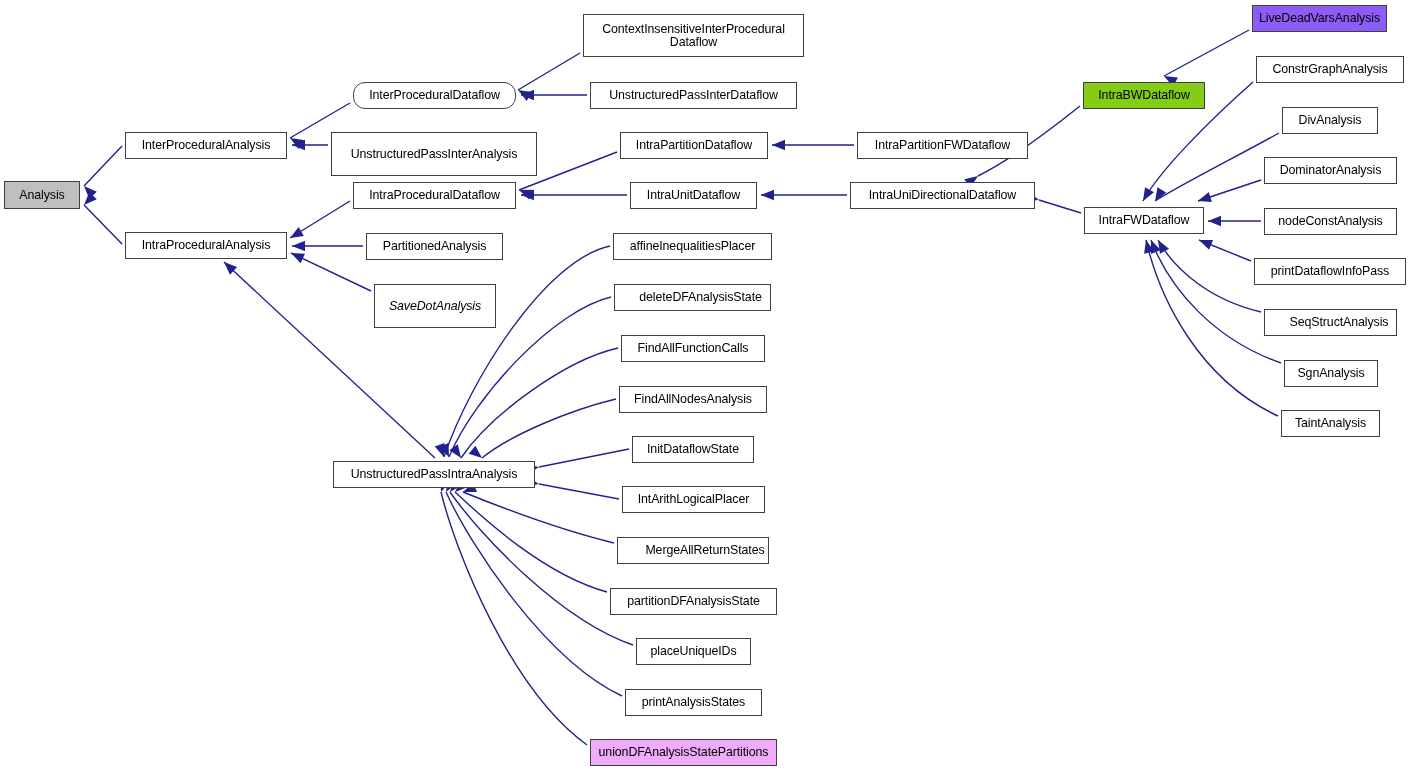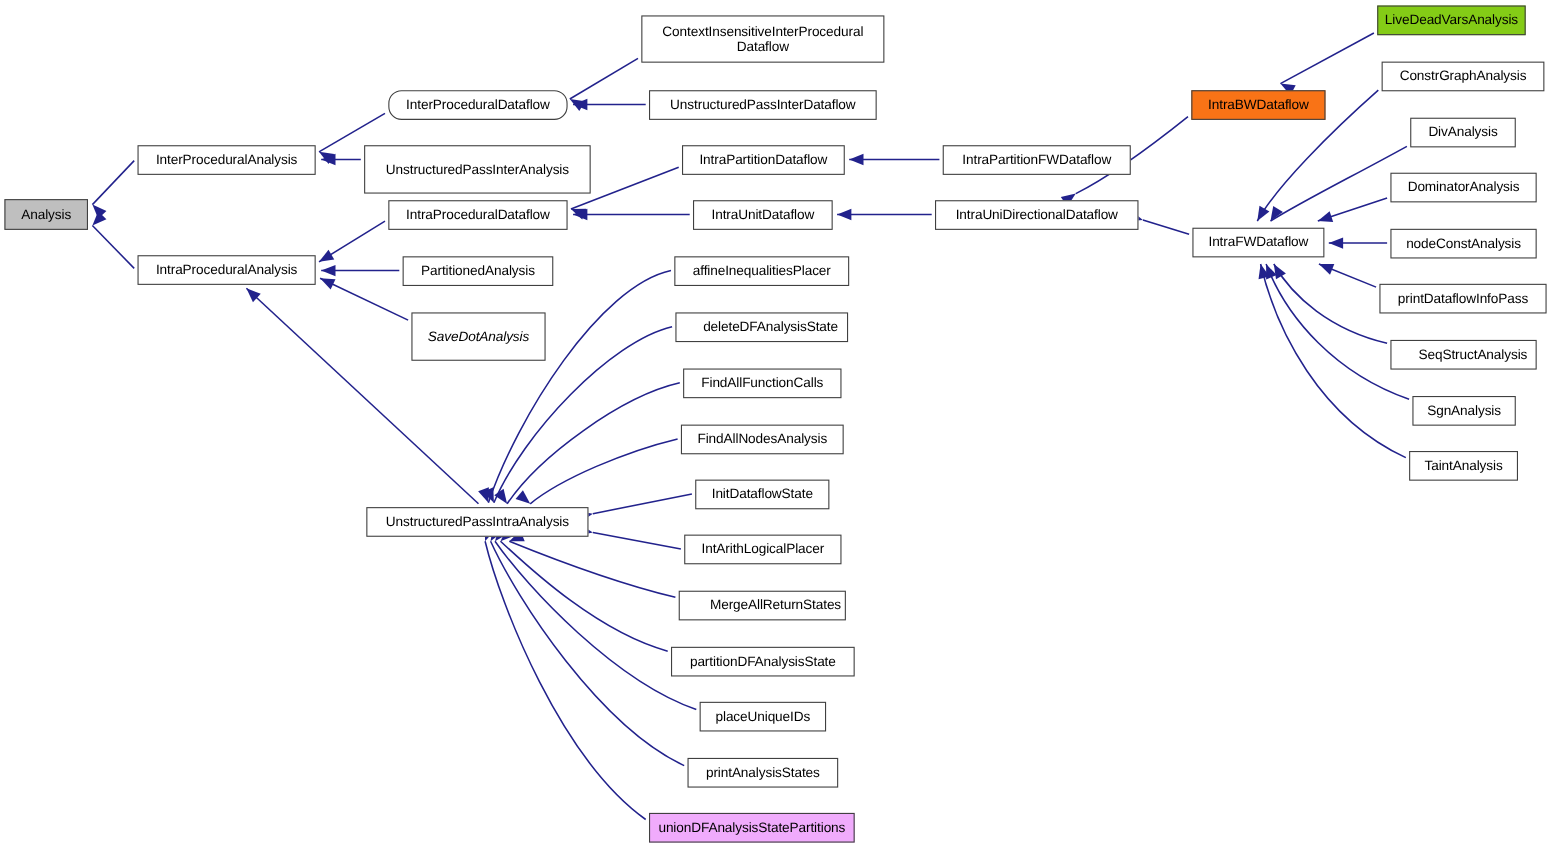--- a/index.html
+++ b/index.html
@@ -144,23 +144,23 @@
       <div class="node" style="left: 619px; top: 386px; width: 148px; height: 27px; border-color: rgb(64, 64, 64); background: rgb(255, 255, 255); color: rgb(0, 0, 0);">FindAllNodesAnalysis</div>
       <div class="node" style="left: 632px; top: 436px; width: 122px; height: 27px; border-color: rgb(64, 64, 64); background: rgb(255, 255, 255); color: rgb(0, 0, 0);">InitDataflowState</div>
       <div class="node" style="left: 622px; top: 486px; width: 143px; height: 27px; border-color: rgb(64, 64, 64); background: rgb(255, 255, 255); color: rgb(0, 0, 0);">IntArithLogicalPlacer</div>
       <div class="node" style="left: 617px; top: 537px; width: 152px; height: 27px; border-color: rgb(64, 64, 64); background: rgb(255, 255, 255); color: rgb(0, 0, 0); padding-left: 24px;">MergeAllReturnStates</div>
       <div class="node" style="left: 610px; top: 588px; width: 167px; height: 27px; border-color: rgb(64, 64, 64); background: rgb(255, 255, 255); color: rgb(0, 0, 0);">partitionDFAnalysisState</div>
       <div class="node" style="left: 636px; top: 638px; width: 115px; height: 27px; border-color: rgb(64, 64, 64); background: rgb(255, 255, 255); color: rgb(0, 0, 0);">placeUniqueIDs</div>
       <div class="node" style="left: 625px; top: 689px; width: 137px; height: 27px; border-color: rgb(64, 64, 64); background: rgb(255, 255, 255); color: rgb(0, 0, 0);">printAnalysisStates</div>
       <div class="node" style="left: 590px; top: 739px; width: 187px; height: 27px; border-color: rgb(64, 64, 64); background: #f0abfc; color: rgb(0, 0, 0);">unionDFAnalysisStatePartitions</div>
       <div class="node" style="left: 857px; top: 132px; width: 171px; height: 27px; border-color: rgb(64, 64, 64); background: rgb(255, 255, 255); color: rgb(0, 0, 0);">IntraPartitionFWDataflow</div>
       <div class="node" style="left: 850px; top: 182px; width: 185px; height: 27px; border-color: rgb(64, 64, 64); background: rgb(255, 255, 255); color: rgb(0, 0, 0);">IntraUniDirectionalDataflow</div>
-      <div class="node" style="left: 1083px; top: 82px; width: 122px; height: 27px; border-color: rgb(64, 64, 64); background: #f97316; color: rgb(0, 0, 0);">IntraBWDataflow</div>
+      <div class="node" style="left: 1083px; top: 82px; width: 122px; height: 27px; border-color: rgb(64, 64, 64); background: #84cc16; color: rgb(0, 0, 0);">IntraBWDataflow</div>
       <div class="node" style="left: 1084px; top: 207px; width: 120px; height: 27px; border-color: rgb(64, 64, 64); background: rgb(255, 255, 255); color: rgb(0, 0, 0);">IntraFWDataflow</div>
-      <div class="node" style="left: 1252px; top: 5px; width: 135px; height: 27px; border-color: rgb(64, 64, 64); background: #84cc16; color: rgb(0, 0, 0);">LiveDeadVarsAnalysis</div>
+      <div class="node" style="left: 1252px; top: 5px; width: 135px; height: 27px; border-color: rgb(64, 64, 64); background: #8b5cf6; color: rgb(0, 0, 0);">LiveDeadVarsAnalysis</div>
       <div class="node" style="left: 1256px; top: 56px; width: 148px; height: 27px; border-color: rgb(64, 64, 64); background: rgb(255, 255, 255); color: rgb(0, 0, 0);">ConstrGraphAnalysis</div>
       <div class="node" style="left: 1282px; top: 107px; width: 96px; height: 27px; border-color: rgb(64, 64, 64); background: rgb(255, 255, 255); color: rgb(0, 0, 0);">DivAnalysis</div>
       <div class="node" style="left: 1264px; top: 157px; width: 133px; height: 27px; border-color: rgb(64, 64, 64); background: rgb(255, 255, 255); color: rgb(0, 0, 0);">DominatorAnalysis</div>
       <div class="node" style="left: 1264px; top: 208px; width: 133px; height: 27px; border-color: rgb(64, 64, 64); background: rgb(255, 255, 255); color: rgb(0, 0, 0);">nodeConstAnalysis</div>
       <div class="node" style="left: 1254px; top: 258px; width: 152px; height: 27px; border-color: rgb(64, 64, 64); background: rgb(255, 255, 255); color: rgb(0, 0, 0);">printDataflowInfoPass</div>
       <div class="node" style="left: 1264px; top: 309px; width: 133px; height: 27px; border-color: rgb(64, 64, 64); background: rgb(255, 255, 255); color: rgb(0, 0, 0); padding-left: 17px;">SeqStructAnalysis</div>
       <div class="node" style="left: 1284px; top: 360px; width: 94px; height: 27px; border-color: rgb(64, 64, 64); background: rgb(255, 255, 255); color: rgb(0, 0, 0);">SgnAnalysis</div>
       <div class="node" style="left: 1281px; top: 410px; width: 99px; height: 27px; border-color: rgb(64, 64, 64); background: rgb(255, 255, 255); color: rgb(0, 0, 0);">TaintAnalysis</div>
     </div>
 </div>

